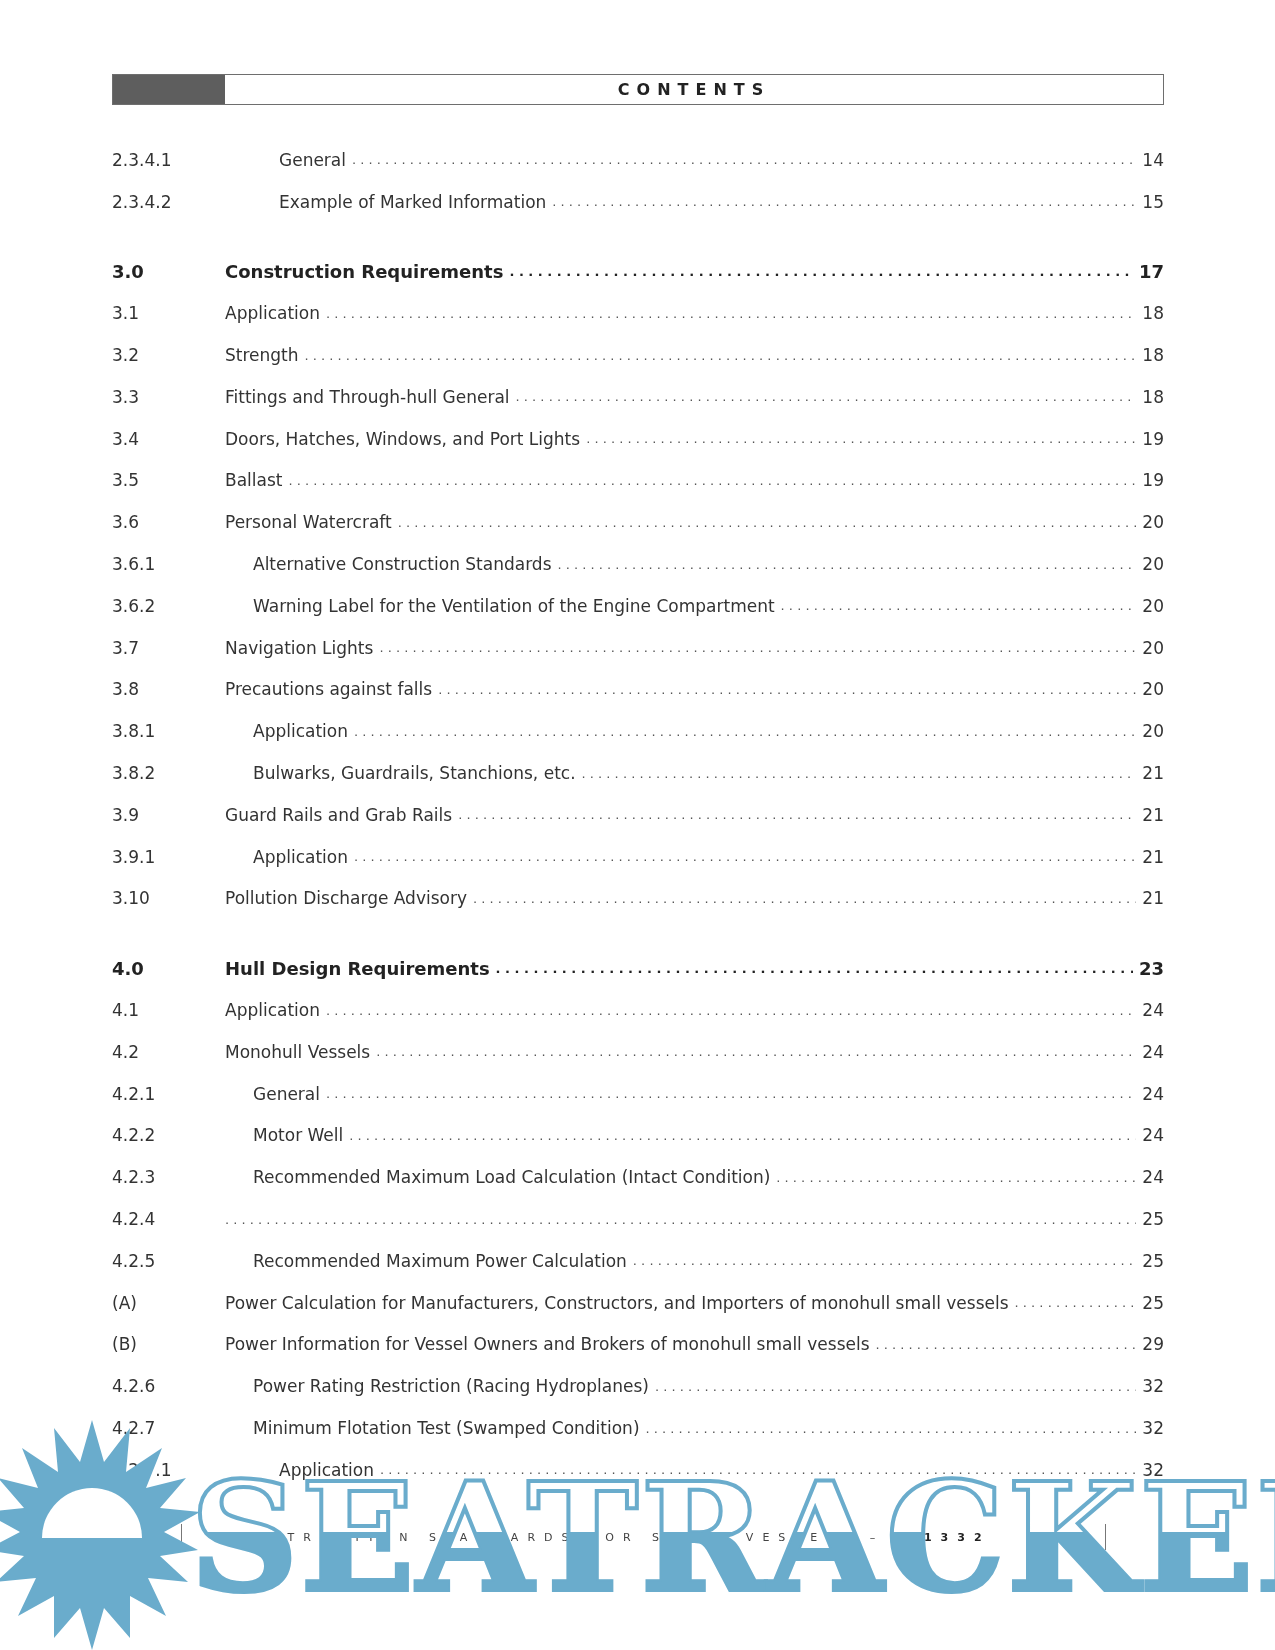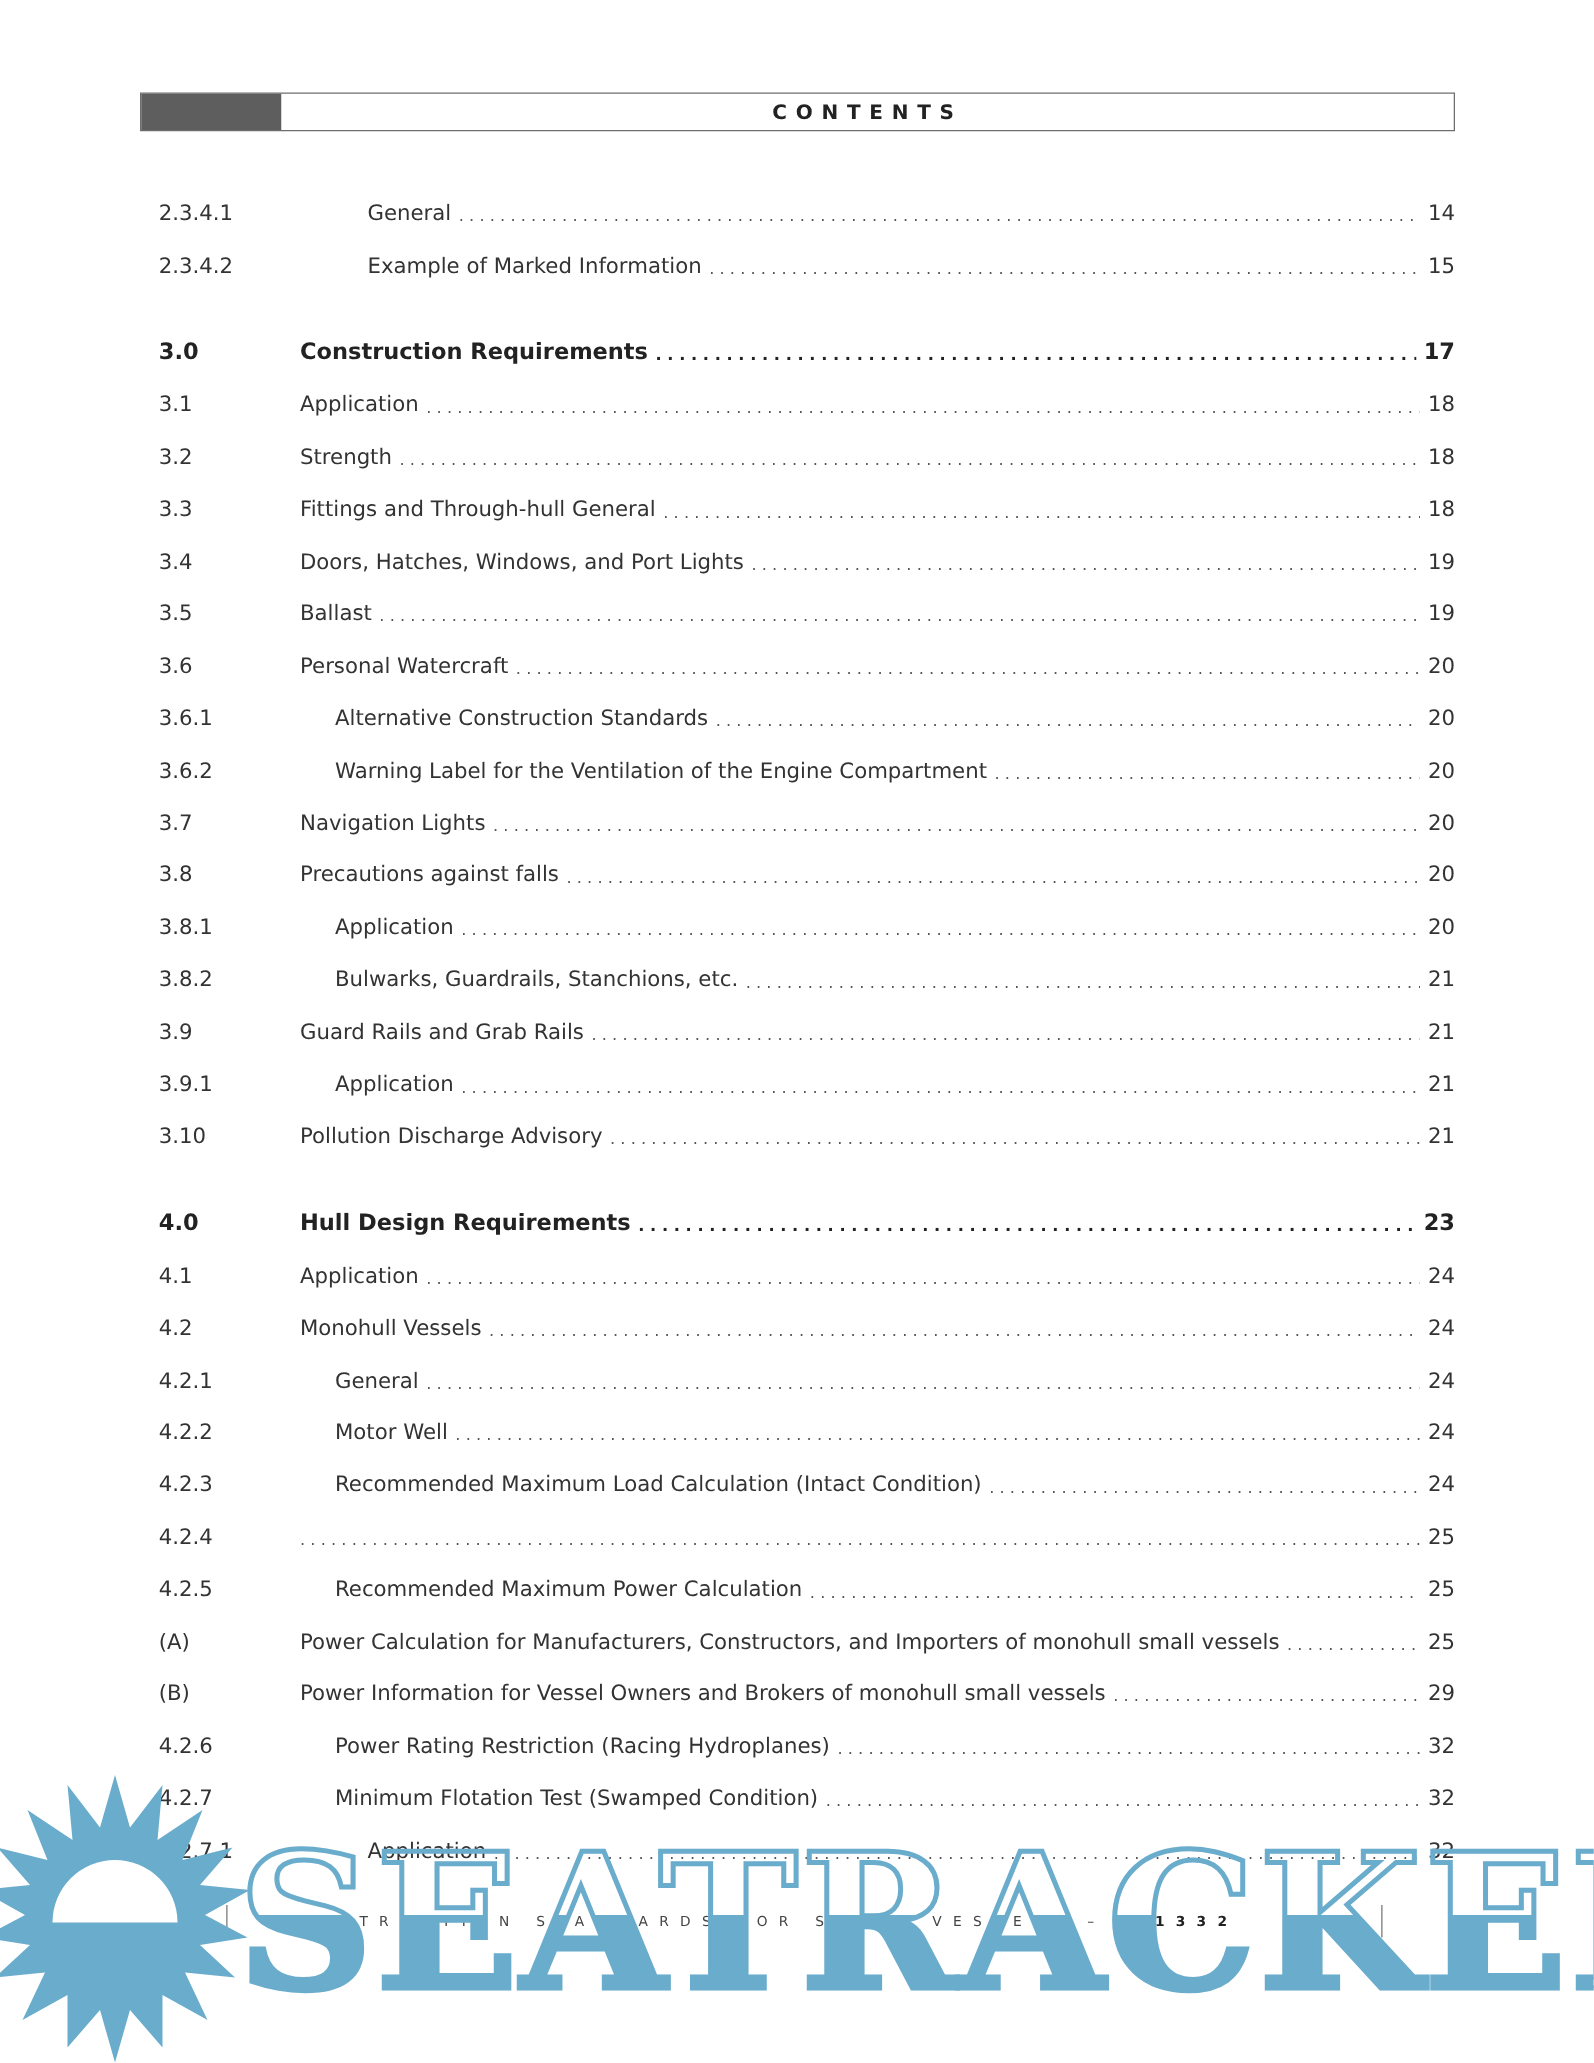--- a/index.html
+++ b/index.html
@@ -4,21 +4,21 @@
 <style>
   html, body { margin:0; padding:0; background:#ffffff; }
   body { width:1275px; height:1650px; position:relative; overflow:hidden;
          font-family:"DejaVu Sans", sans-serif; color:#2b2b2b; }
   .header { position:absolute; left:112px; top:74px; width:1052px; height:31px;
             border:1px solid #6e6e6e; box-sizing:border-box; display:flex; }
   .header-block { width:112px; height:100%; background:#5e5e5e; }
   .header-title { flex:1; text-align:center; font-weight:bold; font-size:16px;
                   letter-spacing:7px; line-height:30px; color:#222; }
   .toc { position:absolute; left:112px; top:139px; width:1052px; }
-  .row { display:flex; align-items:flex-end; height:41.8px; font-size:17px; color:#333;margin-left:15px; }
+  .row { display:flex; align-items:center; height:41.8px; font-size:17px; color:#333; }
   .row .num { width:113px; flex:none; }
   .row .title { flex:none; white-space:nowrap; padding-right:6px; }
   .row .leader { flex:1; overflow:hidden; white-space:nowrap; color:#555; letter-spacing:3.2px; font-size:13px; }
   .row .leader::before { content:". . . . . . . . . . . . . . . . . . . . . . . . . . . . . . . . . . . . . . . . . . . . . . . . . . . . . . . . . . . . . . . . . . . . . . . . . . . . . . . . . . . . . . . . . . . . . . . . . . . . . . . . . . . . . . . . . . . . . . . . . ."; letter-spacing:0; }
   .row .page { flex:none; padding-left:6px; text-align:right; min-width:22px; }
   .row.l2 .title { padding-left:28px; }
   .row.l3 .title { padding-left:54px; }
   .row.l0 { font-weight:bold; font-size:18px; color:#222; }
   .row.l0 .leader { color:#222; font-weight:bold; }
   .gap { height:28px; }

